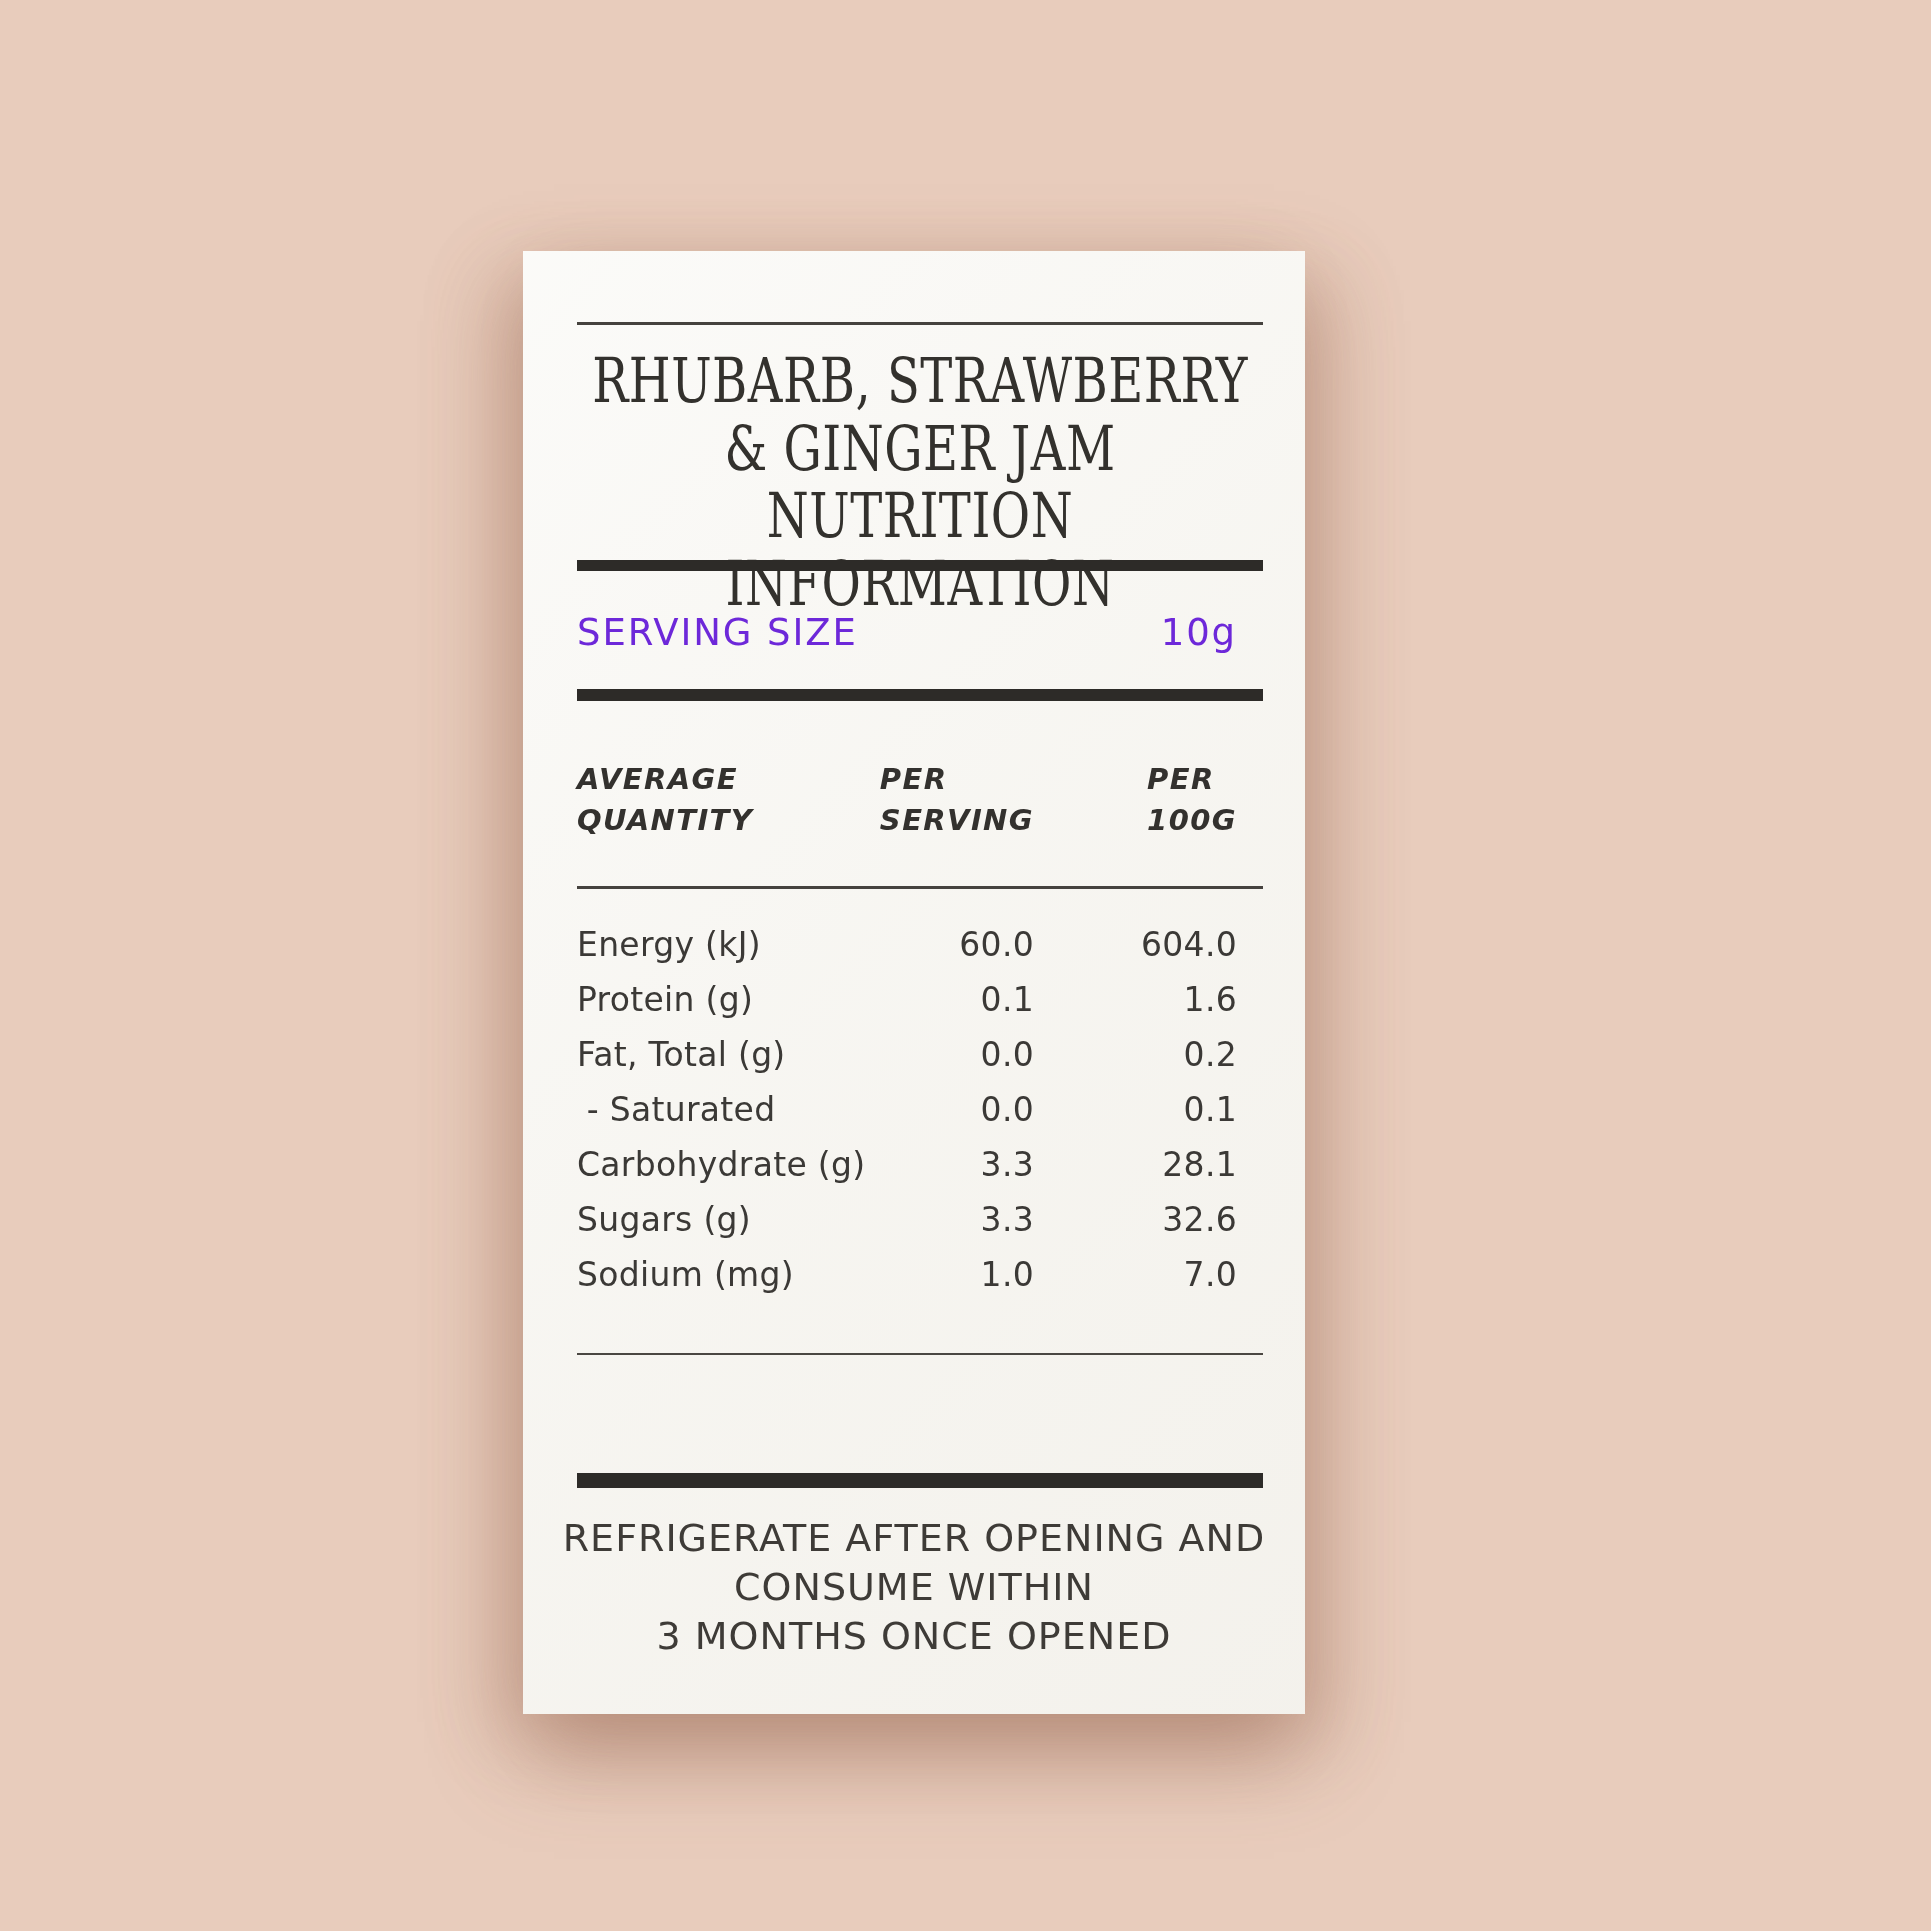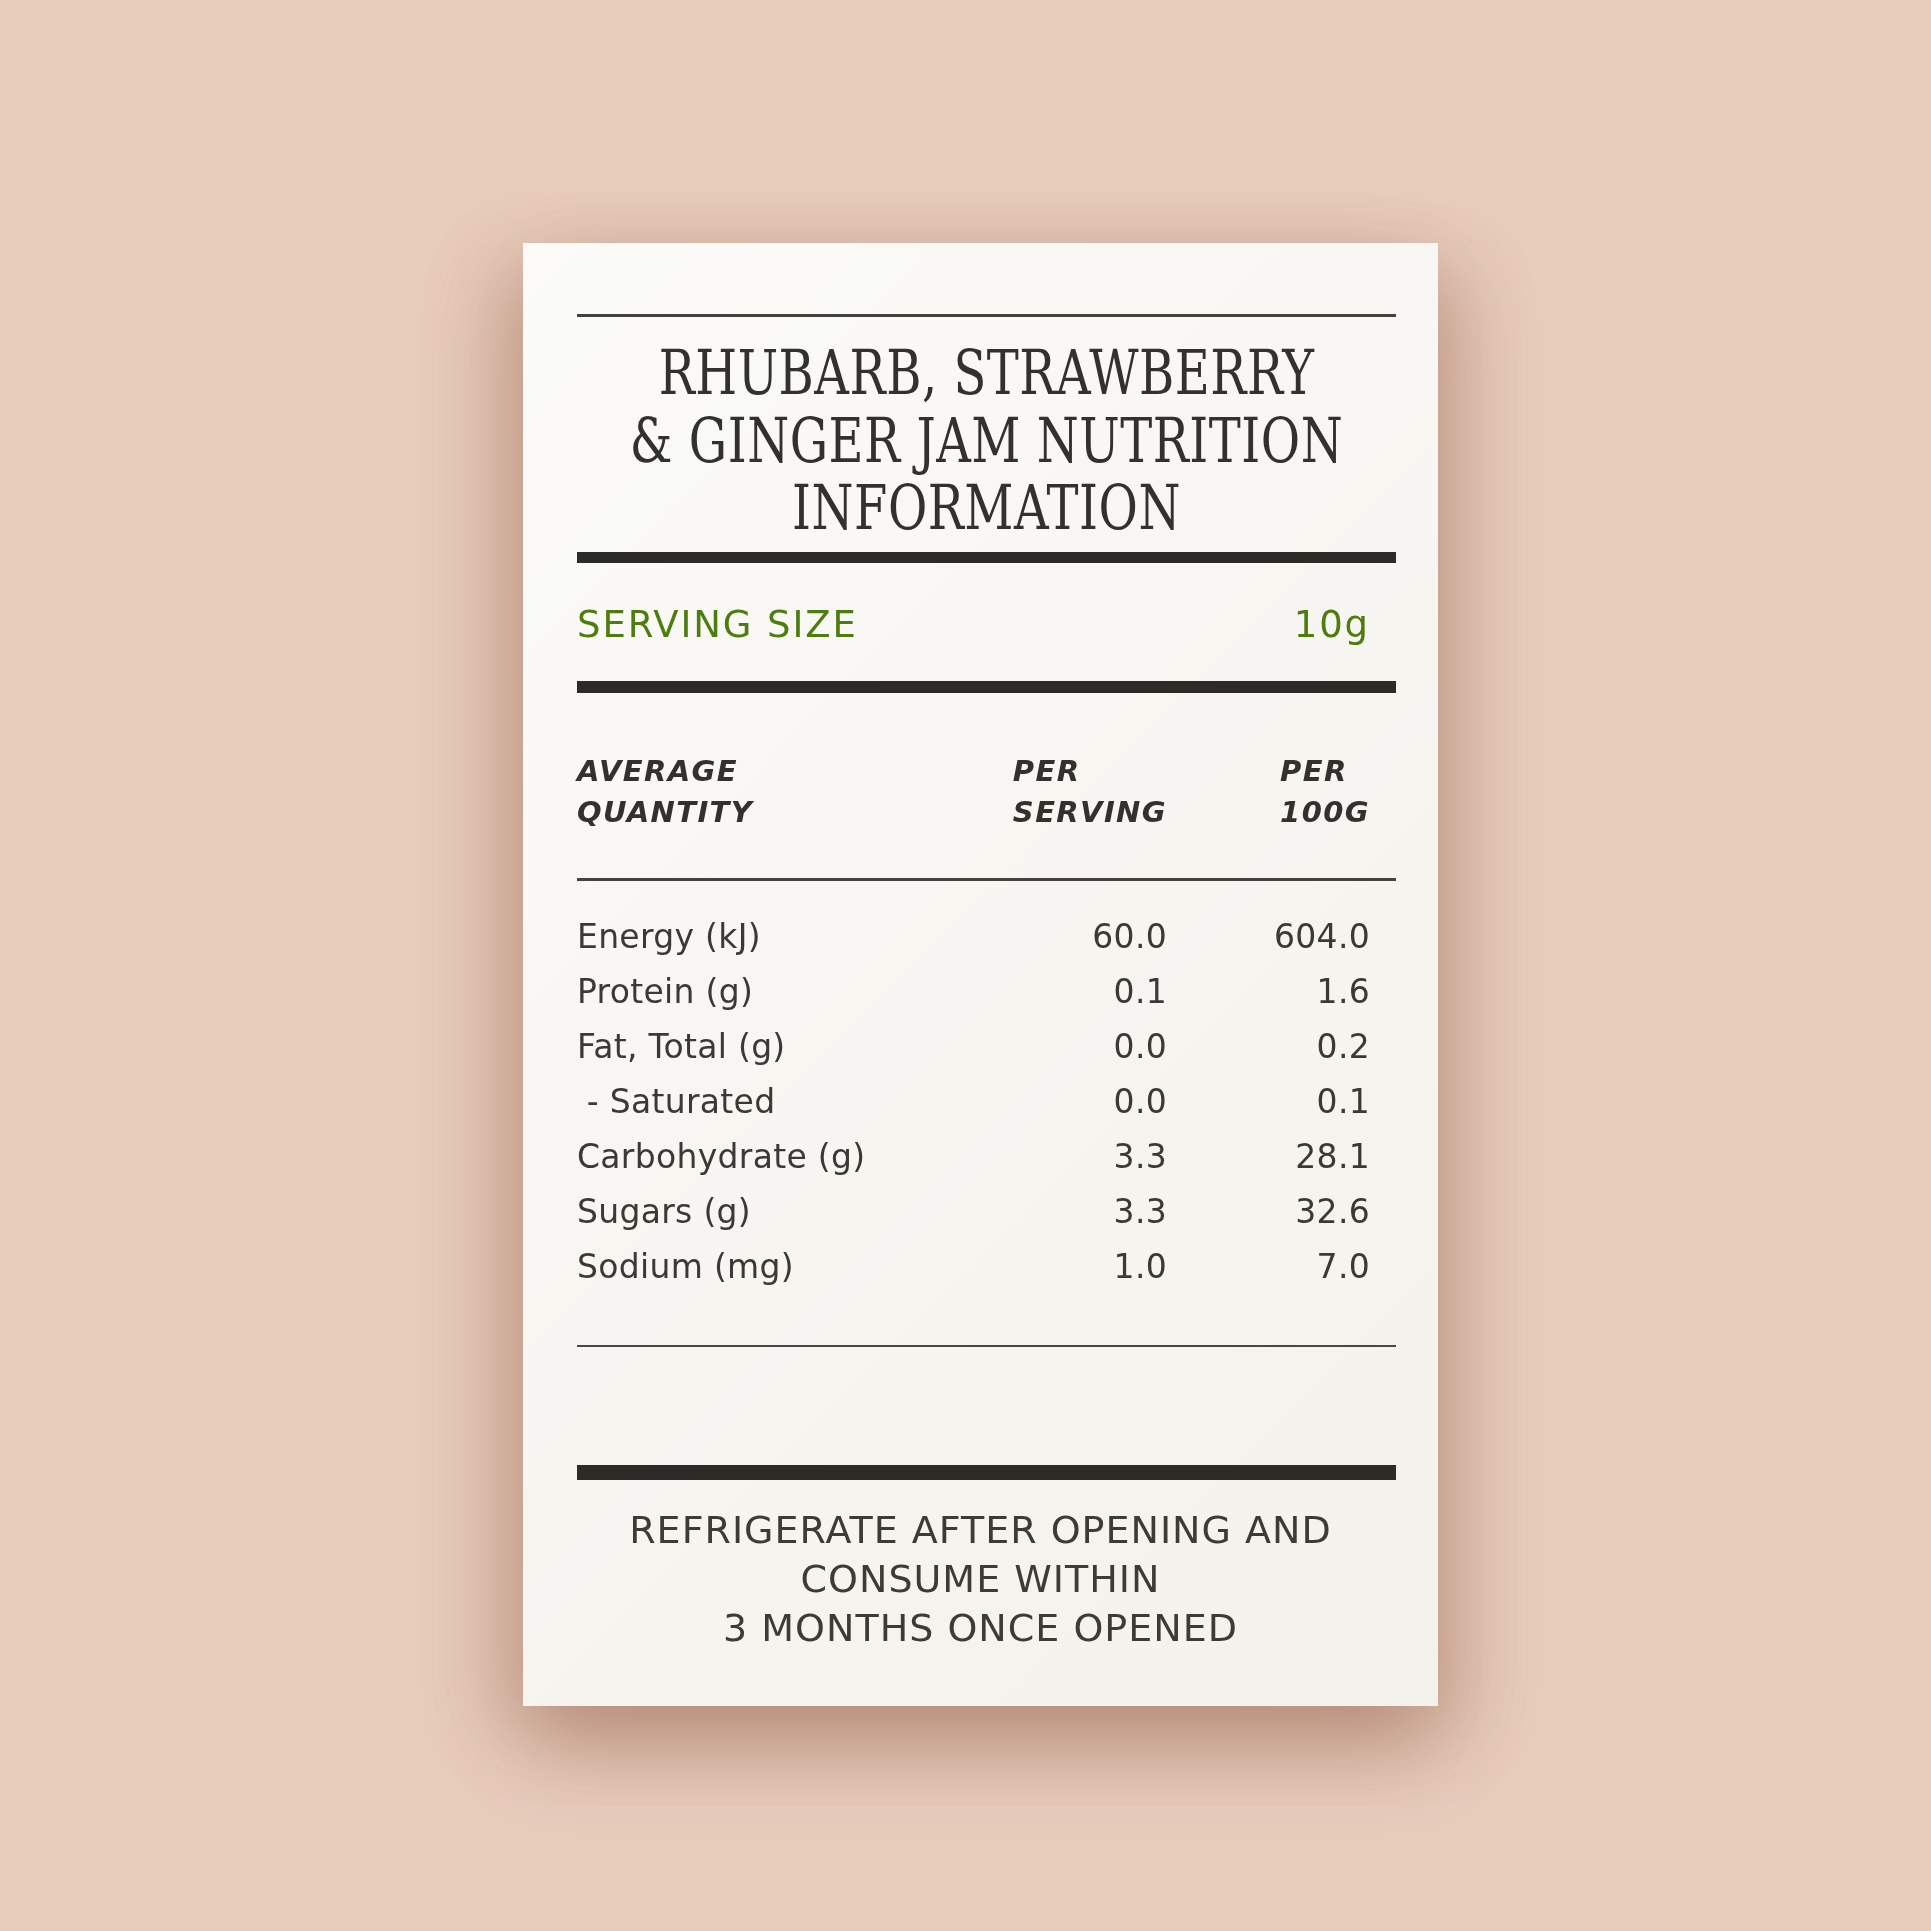--- a/index.html
+++ b/index.html
@@ -14,22 +14,22 @@
     font-family: "DejaVu Sans", "Liberation Sans", sans-serif;
     overflow: hidden;
   }
   #stage {
     position: absolute;
     inset: 0;
   }
   .card {
     position: absolute;
     left: 523px;
-    top: 243px;
-    width: 915px;
+    top: 251px;
+    width: 782px;
     height: 1463px;
     background: #f8f7f3;
     box-shadow:
       0 39px 87px rgba(150, 101, 78, 0.38),
       -29px 24px 68px rgba(150, 101, 78, 0.22),
       29px 29px 68px rgba(150, 101, 78, 0.20);
   }
   
   .card::after {
     content: "";
@@ -77,21 +77,21 @@
   .serving-row {
     top: 359px;
     left: 54px;
     right: 68px;
     height: 44px;
     display: flex;
     justify-content: space-between;
     align-items: center;
     font-size: 37px;
     letter-spacing: 1.9px;
-    color: #4d7c0f;
+    color: #6d28d9;
   }
 
   .grid-3 {
     left: 54px;
     right: 68px;
     display: grid;
     grid-template-columns: 1fr 164px 203px;
   }
   .header-row {
     top: 508px;

